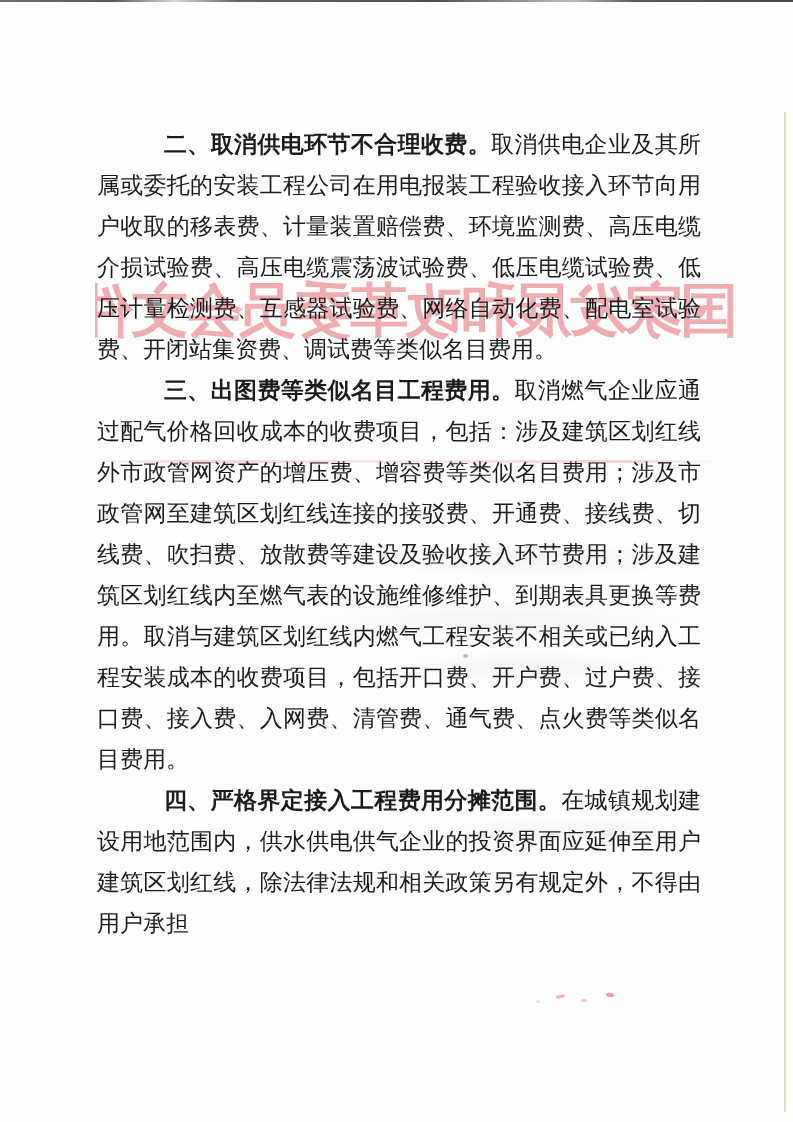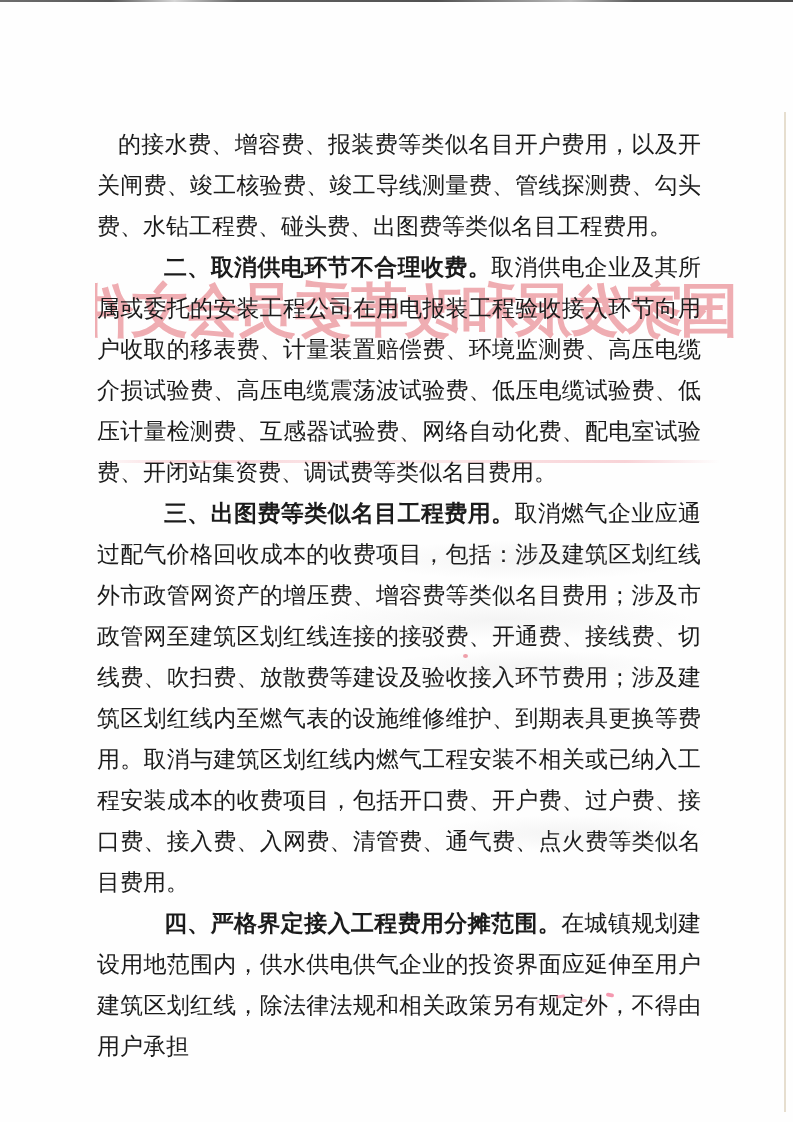--- a/index.html
+++ b/index.html
@@ -80,21 +80,20 @@
 <body>
 
 <div class="page">
 
   <div class="top-edge"></div>
   <div class="right-edge"></div>
 
   <div class="watermark">国家发展和改革委员会文件</div>
 
   <div class="textblock">
-    <p class="para no-indent"><span class="heading"></span><span>的接水费、增容费、报装费等类似名目开户费用，以及开关闸费、竣工核验费、竣工导线测量费、管线探测费、勾头费、水钻工程费、碰头费、出图费等类似名目工程费用。</span></p>
     <p class="para"><span class="heading">二、取消供电环节不合理收费。</span><span>取消供电企业及其所属或委托的安装工程公司在用电报装工程验收接入环节向用户收取的移表费、计量装置赔偿费、环境监测费、高压电缆介损试验费、高压电缆震荡波试验费、低压电缆试验费、低压计量检测费、互感器试验费、网络自动化费、配电室试验费、开闭站集资费、调试费等类似名目费用。</span></p>
     <p class="para"><span class="heading">三、出图费等类似名目工程费用。</span><span>取消燃气企业应通过配气价格回收成本的收费项目，包括：涉及建筑区划红线外市政管网资产的增压费、增容费等类似名目费用；涉及市政管网至建筑区划红线连接的接驳费、开通费、接线费、切线费、吹扫费、放散费等建设及验收接入环节费用；涉及建筑区划红线内至燃气表的设施维修维护、到期表具更换等费用。取消与建筑区划红线内燃气工程安装不相关或已纳入工程安装成本的收费项目，包括开口费、开户费、过户费、接口费、接入费、入网费、清管费、通气费、点火费等类似名目费用。</span></p>
     <p class="para"><span class="heading">四、严格界定接入工程费用分摊范围。</span><span>在城镇规划建设用地范围内，供水供电供气企业的投资界面应延伸至用户建筑区划红线，除法律法规和相关政策另有规定外，不得由用户承担</span></p>
   </div>
 
   <div class="pink-streak"></div>
   <div class="speck red-1"></div>
   <div class="speck pink-1"></div>
   <div class="speck pink-2"></div>
   <div class="speck pink-3"></div>

